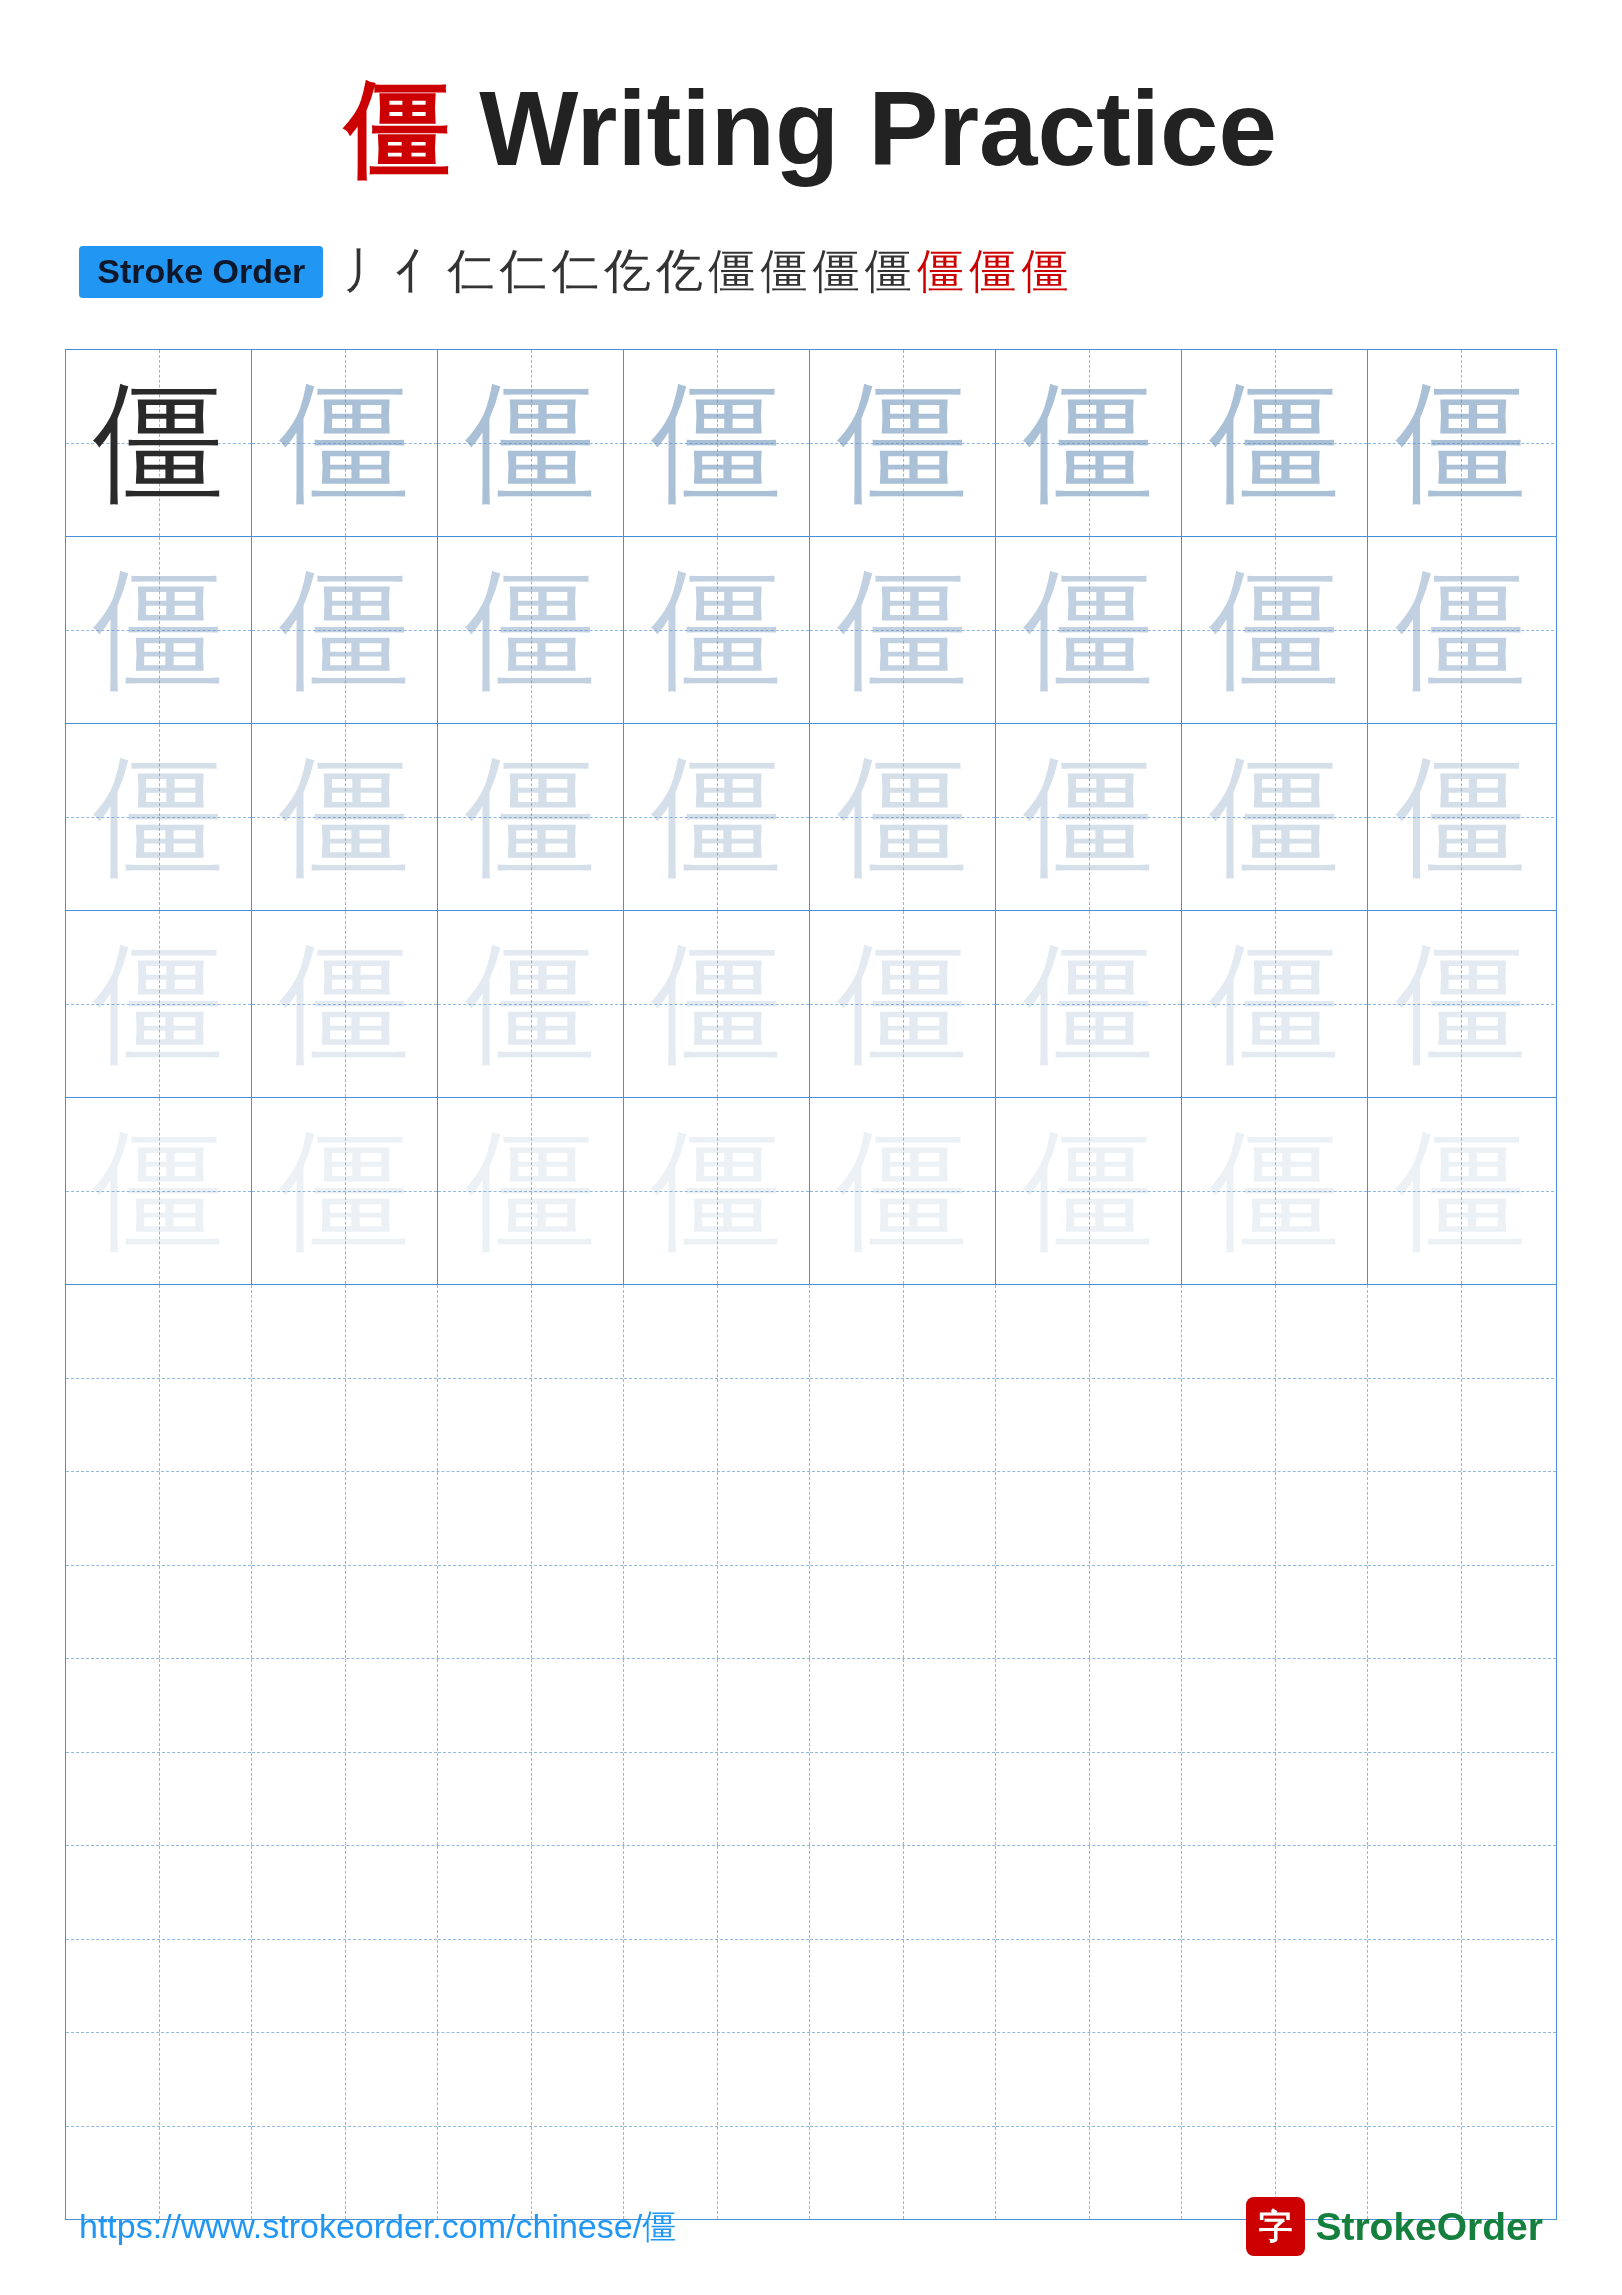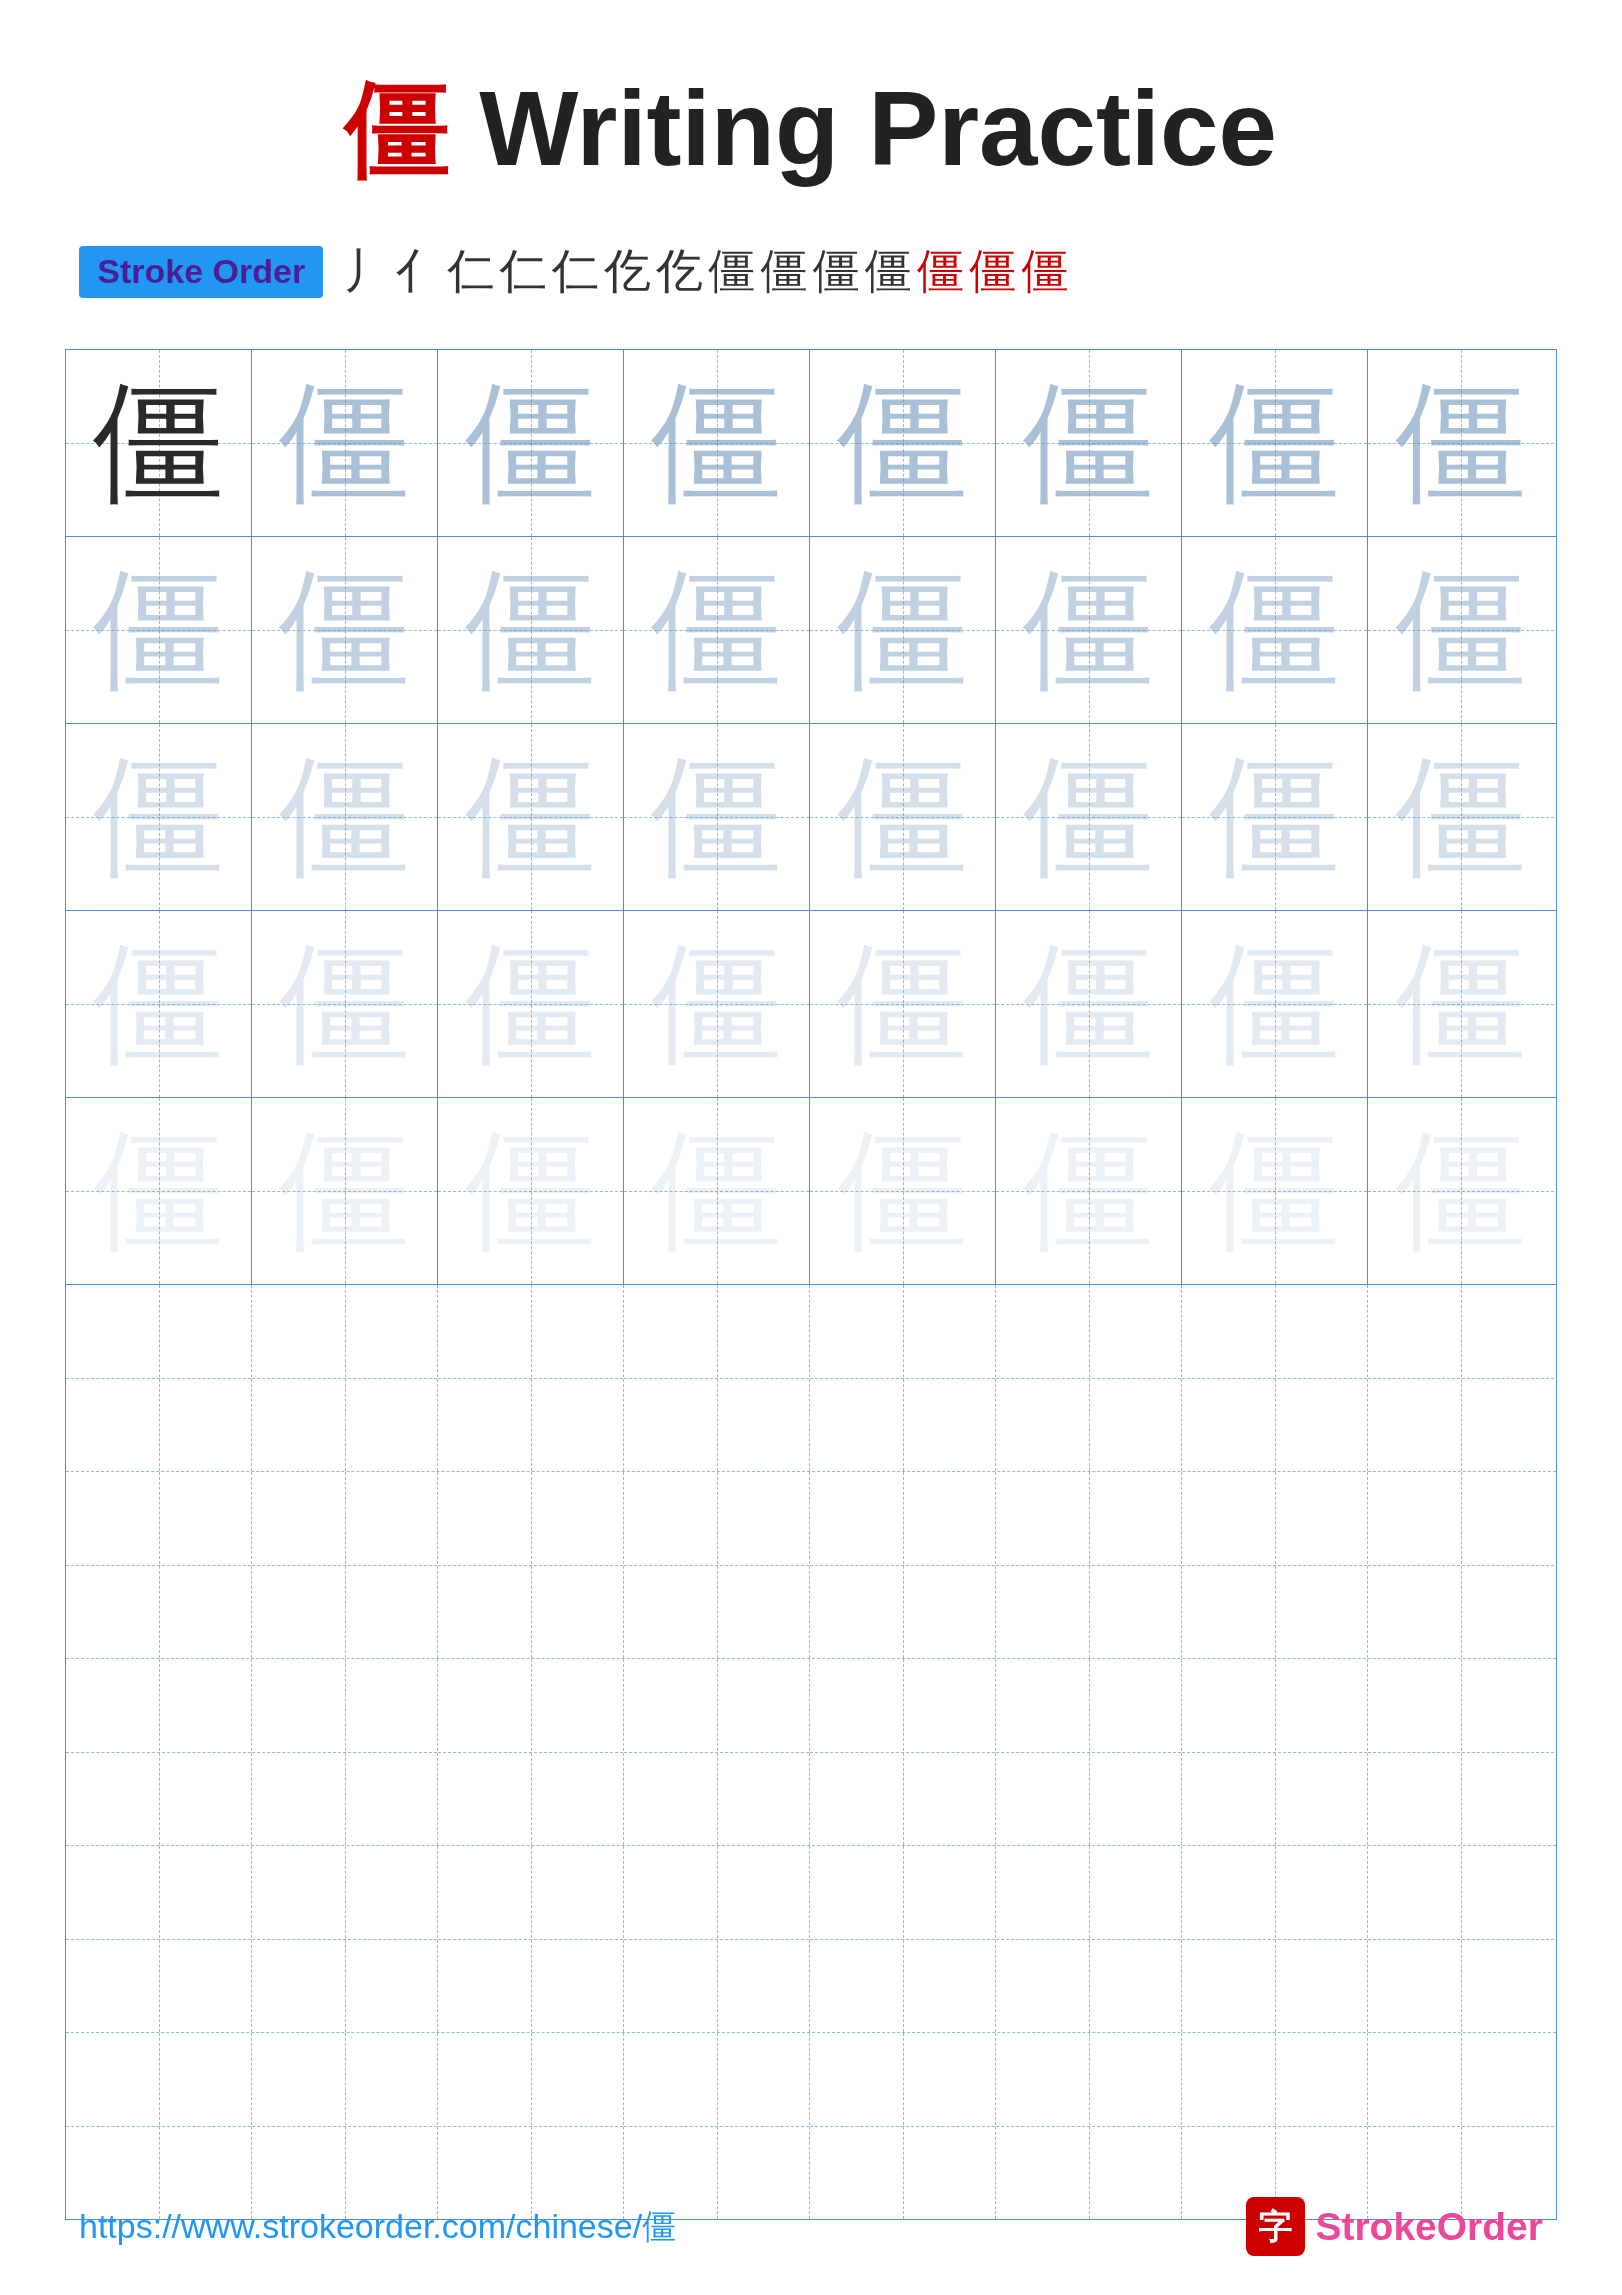--- a/index.html
+++ b/index.html
@@ -33,21 +33,21 @@
     
     .stroke-order-section {
       padding: 0 79px 26px 79px;
       display: flex;
       flex-wrap: wrap;
       align-items: center;
       gap: 6.5px;
     }
     .stroke-order-badge {
       background: #2196F3;
-      color: #4c1d95;
+      color: #0f172a;
       font-size: 34px;
       padding: 6.5px 18.3px;
       border-radius: 3.9px;
       font-weight: bold;
       margin-right: 13px;
     }
     .stroke-chars {
       display: flex;
       flex-wrap: wrap;
       align-items: center;
@@ -226,21 +226,21 @@
       align-items: center;
       justify-content: center;
       color: white;
       font-size: 34px;
       font-weight: bold;
       font-family: serif;
     }
     .footer-logo-text {
       font-size: 39px;
       font-weight: bold;
-      color: #ec4899;
+      color: #15803d;
     }
   </style>
 </head>
 <body>
 
 <div class="title-section">
   <span class="title-char">僵</span><span class="title-text"> Writing Practice</span>
 </div>
 
 <div class="stroke-order-section">

